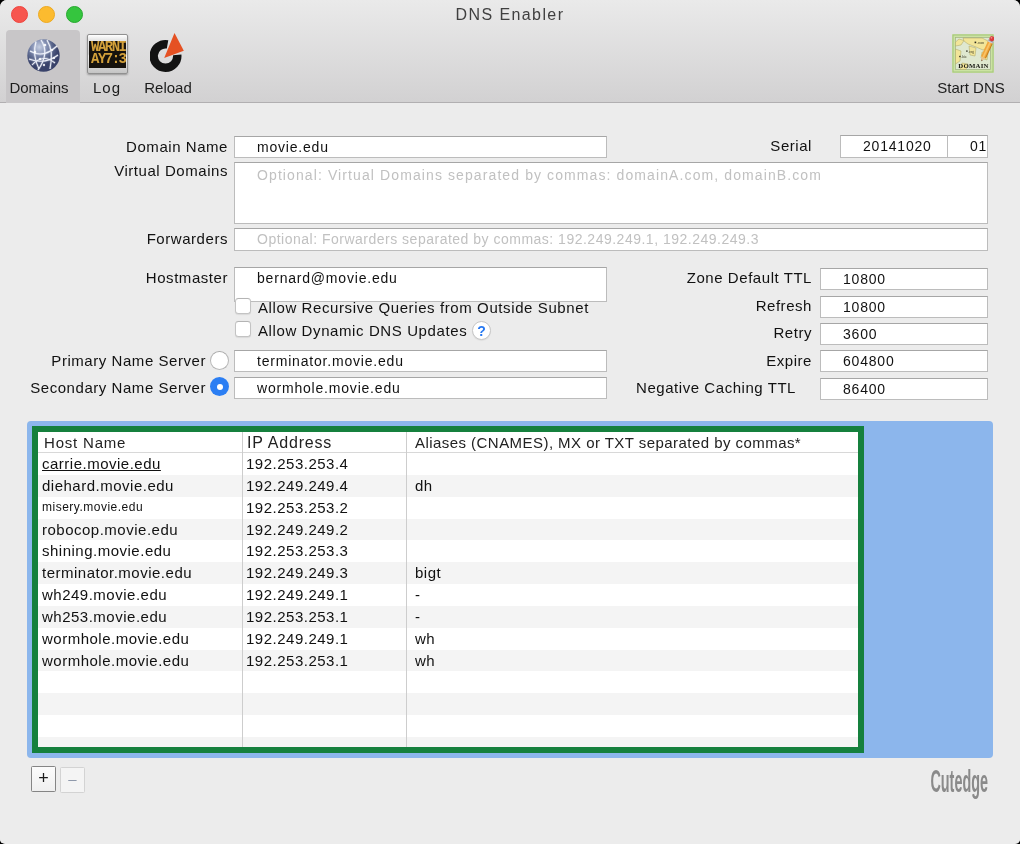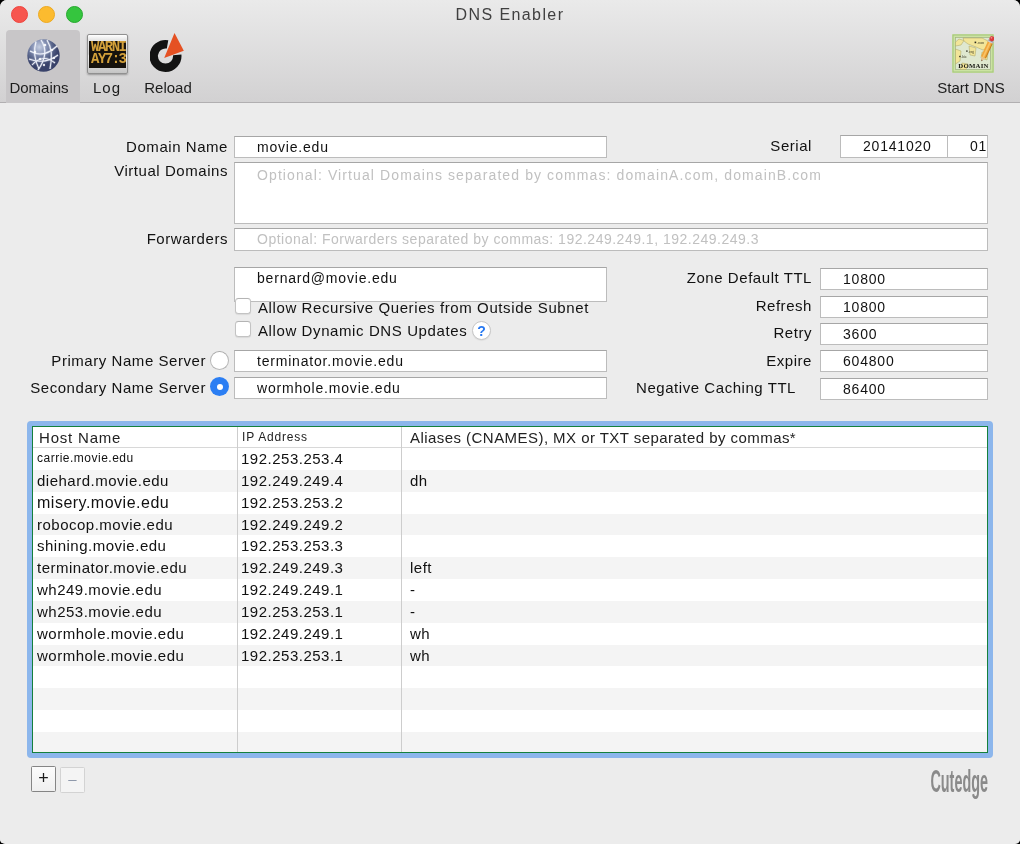--- a/index.html
+++ b/index.html
@@ -135,20 +135,21 @@
   <div class="lab" style="left:684px; top:135px; width:128px;">Serial</div>
   <div class="fld" style="left:820px; top:135px; width:140px; height:23px;margin-left:20px;">20141020</div>
   <div class="fld" style="left:947px; top:135px; width:41px; height:23px;">01</div>
 
   <div class="lab" style="left:0; top:160px; width:228px;">Virtual Domains</div>
   <div class="fld" style="left:234px; top:162px; width:754px; height:62px; line-height:24px;"><span class="ph" style="letter-spacing:1.1px;">Optional: Virtual Domains separated by commas: domainA.com, domainB.com</span></div>
 
   <div class="lab" style="left:0; top:228px; width:228px;">Forwarders</div>
   <div class="fld" style="left:234px; top:228px; width:754px; height:23px; line-height:21px;"><span class="ph">Optional: Forwarders separated by commas: 192.249.249.1, 192.249.249.3</span></div>
 
+  <div class="lab" style="left:0; top:267px; width:228px;">Hostmaster</div>
   <div class="fld" style="left:234px; top:267px; width:373px; height:35px;">bernard@movie.edu</div>
 
   <div class="cb" style="left:235px; top:298px;"></div>
   <div class="cblab" style="left:258px; top:299px;">Allow Recursive Queries from Outside Subnet</div>
   <div class="cb" style="left:235px; top:321px;"></div>
   <div class="cblab" style="left:258px; top:322px;">Allow Dynamic DNS Updates</div>
   <div id="help" style="position:absolute; left:472px; top:321px; width:19px; height:19px; background:#fff;
     border:1px solid #c6c6c6; border-radius:50%; text-align:center; line-height:18px;
     font-size:14px; font-weight:bold; color:#2678f2; box-shadow:0 1px 1px rgba(0,0,0,0.06);">?</div>
 
@@ -166,51 +167,51 @@
   <div class="fld" style="left:820px; top:296px; width:168px; height:22px;">10800</div>
   <div class="lab" style="left:584px; top:322px; width:228px;">Retry</div>
   <div class="fld" style="left:820px; top:323px; width:168px; height:22px;">3600</div>
   <div class="lab" style="left:584px; top:350px; width:228px;">Expire</div>
   <div class="fld" style="left:820px; top:350px; width:168px; height:22px;">604800</div>
   <div class="lab" style="left:568px; top:377px; width:228px;">Negative Caching TTL</div>
   <div class="fld" style="left:820px; top:378px; width:168px; height:22px;">86400</div>
 
   <div id="ring" style="position:absolute; left:27px; top:421px; width:966px; height:337px;
     background:#8cb6ec; border-radius:4px;"></div>
-  <div id="table" style="position:absolute; left:32px; top:426px; width:956px; height:327px;
-    background:#fff; border:1px solid #15803d; overflow:hidden;">
+  <div id="table" style="position:absolute; left:32px; top:426px; width:832px; height:327px;
+    background:#fff; border:6px solid #15803d; overflow:hidden;">
       <div style="position:absolute;left:0;top:0;width:954px;height:21px;background:#fff;"></div>
       <div style="position:absolute;left:6px;top:0;height:21px;line-height:21px;font-size:15px;letter-spacing:0.8px;color:#222;">Host Name</div>
-      <div style="position:absolute;left:209px;top:0;height:21px;line-height:21px;font-size:12px;letter-spacing:0.8px;color:#222;">IP Address</div>
+      <div style="position:absolute;left:209px;top:0;height:21px;line-height:21px;font-size:16px;letter-spacing:0.8px;color:#222;">IP Address</div>
       <div style="position:absolute;left:377px;top:0;height:21px;line-height:21px;font-size:15px;letter-spacing:0.45px;color:#222;">Aliases (CNAMES), MX or TXT separated by commas*</div>
       <div style="position:absolute;left:0;top:20px;width:954px;height:1px;background:#d8d8d8;"></div>
       <div style="position:absolute;left:0;top:21px;width:954px;height:21.85px;background:#ffffff;"></div>
-      <div style="position:absolute;left:4px;top:21px;height:21.85px;line-height:21.85px;font-size:12px;letter-spacing:0.5px;color:#111;">carrie.movie.edu</div>
+      <div style="position:absolute;left:4px;top:21px;height:21.85px;line-height:21.85px;font-size:15px;letter-spacing:0.5px;color:#111;text-decoration:underline;">carrie.movie.edu</div>
       <div style="position:absolute;left:208px;top:21px;height:21.85px;line-height:21.85px;font-size:15px;letter-spacing:0.5px;color:#111;">192.253.253.4</div>
       <div style="position:absolute;left:377px;top:21px;height:21.85px;line-height:21.85px;font-size:15px;letter-spacing:0.5px;color:#111;"></div>
       <div style="position:absolute;left:0;top:42.85px;width:954px;height:21.85px;background:#f4f4f4;"></div>
       <div style="position:absolute;left:4px;top:42.85px;height:21.85px;line-height:21.85px;font-size:15px;letter-spacing:0.5px;color:#111;">diehard.movie.edu</div>
       <div style="position:absolute;left:208px;top:42.85px;height:21.85px;line-height:21.85px;font-size:15px;letter-spacing:0.5px;color:#111;">192.249.249.4</div>
       <div style="position:absolute;left:377px;top:42.85px;height:21.85px;line-height:21.85px;font-size:15px;letter-spacing:0.5px;color:#111;">dh</div>
       <div style="position:absolute;left:0;top:64.7px;width:954px;height:21.85px;background:#ffffff;"></div>
-      <div style="position:absolute;left:4px;top:64.7px;height:21.85px;line-height:21.85px;font-size:16px;letter-spacing:0.5px;color:#111;">misery.movie.edu</div>
+      <div style="position:absolute;left:4px;top:64.7px;height:21.85px;line-height:21.85px;font-size:12px;letter-spacing:0.5px;color:#111;">misery.movie.edu</div>
       <div style="position:absolute;left:208px;top:64.7px;height:21.85px;line-height:21.85px;font-size:15px;letter-spacing:0.5px;color:#111;">192.253.253.2</div>
       <div style="position:absolute;left:377px;top:64.7px;height:21.85px;line-height:21.85px;font-size:15px;letter-spacing:0.5px;color:#111;"></div>
       <div style="position:absolute;left:0;top:86.55000000000001px;width:954px;height:21.85px;background:#f4f4f4;"></div>
       <div style="position:absolute;left:4px;top:86.55000000000001px;height:21.85px;line-height:21.85px;font-size:15px;letter-spacing:0.5px;color:#111;">robocop.movie.edu</div>
       <div style="position:absolute;left:208px;top:86.55000000000001px;height:21.85px;line-height:21.85px;font-size:15px;letter-spacing:0.5px;color:#111;">192.249.249.2</div>
       <div style="position:absolute;left:377px;top:86.55000000000001px;height:21.85px;line-height:21.85px;font-size:15px;letter-spacing:0.5px;color:#111;"></div>
       <div style="position:absolute;left:0;top:108.4px;width:954px;height:21.85px;background:#ffffff;"></div>
       <div style="position:absolute;left:4px;top:108.4px;height:21.85px;line-height:21.85px;font-size:15px;letter-spacing:0.5px;color:#111;">shining.movie.edu</div>
       <div style="position:absolute;left:208px;top:108.4px;height:21.85px;line-height:21.85px;font-size:15px;letter-spacing:0.5px;color:#111;">192.253.253.3</div>
       <div style="position:absolute;left:377px;top:108.4px;height:21.85px;line-height:21.85px;font-size:15px;letter-spacing:0.5px;color:#111;"></div>
       <div style="position:absolute;left:0;top:130.25px;width:954px;height:21.85px;background:#f4f4f4;"></div>
       <div style="position:absolute;left:4px;top:130.25px;height:21.85px;line-height:21.85px;font-size:15px;letter-spacing:0.5px;color:#111;">terminator.movie.edu</div>
       <div style="position:absolute;left:208px;top:130.25px;height:21.85px;line-height:21.85px;font-size:15px;letter-spacing:0.5px;color:#111;">192.249.249.3</div>
-      <div style="position:absolute;left:377px;top:130.25px;height:21.85px;line-height:21.85px;font-size:15px;letter-spacing:0.5px;color:#111;">left</div>
+      <div style="position:absolute;left:377px;top:130.25px;height:21.85px;line-height:21.85px;font-size:15px;letter-spacing:0.5px;color:#111;">bigt</div>
       <div style="position:absolute;left:0;top:152.10000000000002px;width:954px;height:21.85px;background:#ffffff;"></div>
       <div style="position:absolute;left:4px;top:152.10000000000002px;height:21.85px;line-height:21.85px;font-size:15px;letter-spacing:0.5px;color:#111;">wh249.movie.edu</div>
       <div style="position:absolute;left:208px;top:152.10000000000002px;height:21.85px;line-height:21.85px;font-size:15px;letter-spacing:0.5px;color:#111;">192.249.249.1</div>
       <div style="position:absolute;left:377px;top:152.10000000000002px;height:21.85px;line-height:21.85px;font-size:15px;letter-spacing:0.5px;color:#111;">-</div>
       <div style="position:absolute;left:0;top:173.95000000000002px;width:954px;height:21.85px;background:#f4f4f4;"></div>
       <div style="position:absolute;left:4px;top:173.95000000000002px;height:21.85px;line-height:21.85px;font-size:15px;letter-spacing:0.5px;color:#111;">wh253.movie.edu</div>
       <div style="position:absolute;left:208px;top:173.95000000000002px;height:21.85px;line-height:21.85px;font-size:15px;letter-spacing:0.5px;color:#111;">192.253.253.1</div>
       <div style="position:absolute;left:377px;top:173.95000000000002px;height:21.85px;line-height:21.85px;font-size:15px;letter-spacing:0.5px;color:#111;">-</div>
       <div style="position:absolute;left:0;top:195.8px;width:954px;height:21.85px;background:#ffffff;"></div>
       <div style="position:absolute;left:4px;top:195.8px;height:21.85px;line-height:21.85px;font-size:15px;letter-spacing:0.5px;color:#111;">wormhole.movie.edu</div>

